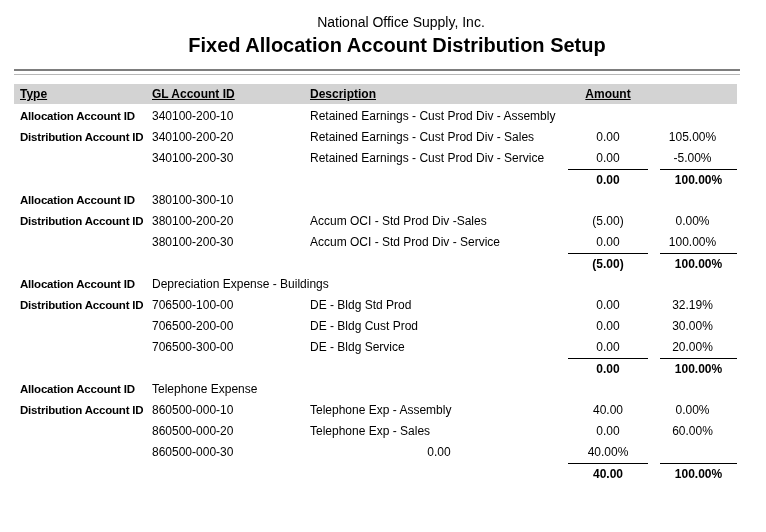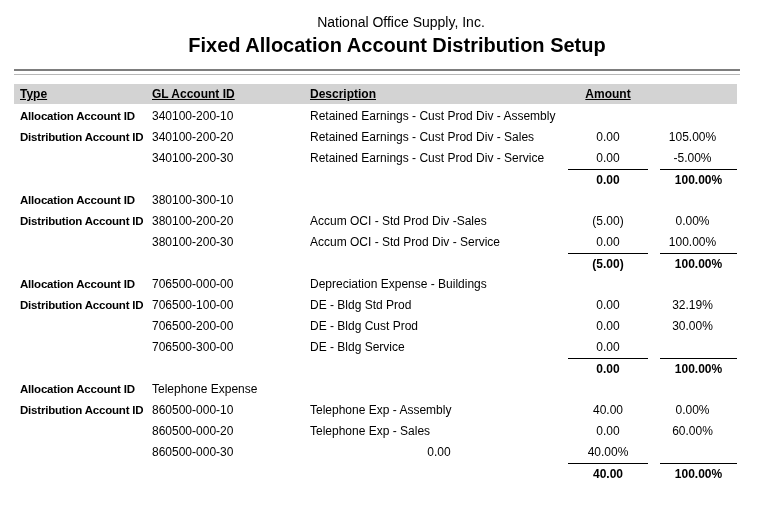--- a/index.html
+++ b/index.html
@@ -109,21 +109,20 @@
     </div>
     <div class="row total">
       <div class="c-type"></div>
       <div class="c-acct"></div>
       <div class="c-desc"></div>
       <div class="c-amt">(5.00)</div>
       <div class="c-pct">100.00%</div>
     </div>
     <div class="row">
       <div class="c-type">Allocation Account ID</div>
-      <div class="c-acct">706500-000-00</div>
       <div class="c-desc">Depreciation Expense - Buildings</div>
       <div class="c-amt"></div>
       <div class="c-pct"></div>
     </div>
     <div class="row">
       <div class="c-type">Distribution Account ID</div>
       <div class="c-acct">706500-100-00</div>
       <div class="c-desc">DE - Bldg Std Prod</div>
       <div class="c-amt">0.00</div>
       <div class="c-pct">32.19%</div>
@@ -133,20 +132,21 @@
       <div class="c-acct">706500-200-00</div>
       <div class="c-desc">DE - Bldg Cust Prod</div>
       <div class="c-amt">0.00</div>
       <div class="c-pct">30.00%</div>
     </div>
     <div class="row">
       <div class="c-type"></div>
       <div class="c-acct">706500-300-00</div>
       <div class="c-desc">DE - Bldg Service</div>
       <div class="c-amt">0.00</div>
+      <div class="c-pct">20.00%</div>
     </div>
     <div class="row total">
       <div class="c-type"></div>
       <div class="c-acct"></div>
       <div class="c-desc"></div>
       <div class="c-amt">0.00</div>
       <div class="c-pct">100.00%</div>
     </div>
     <div class="row">
       <div class="c-type">Allocation Account ID</div>

